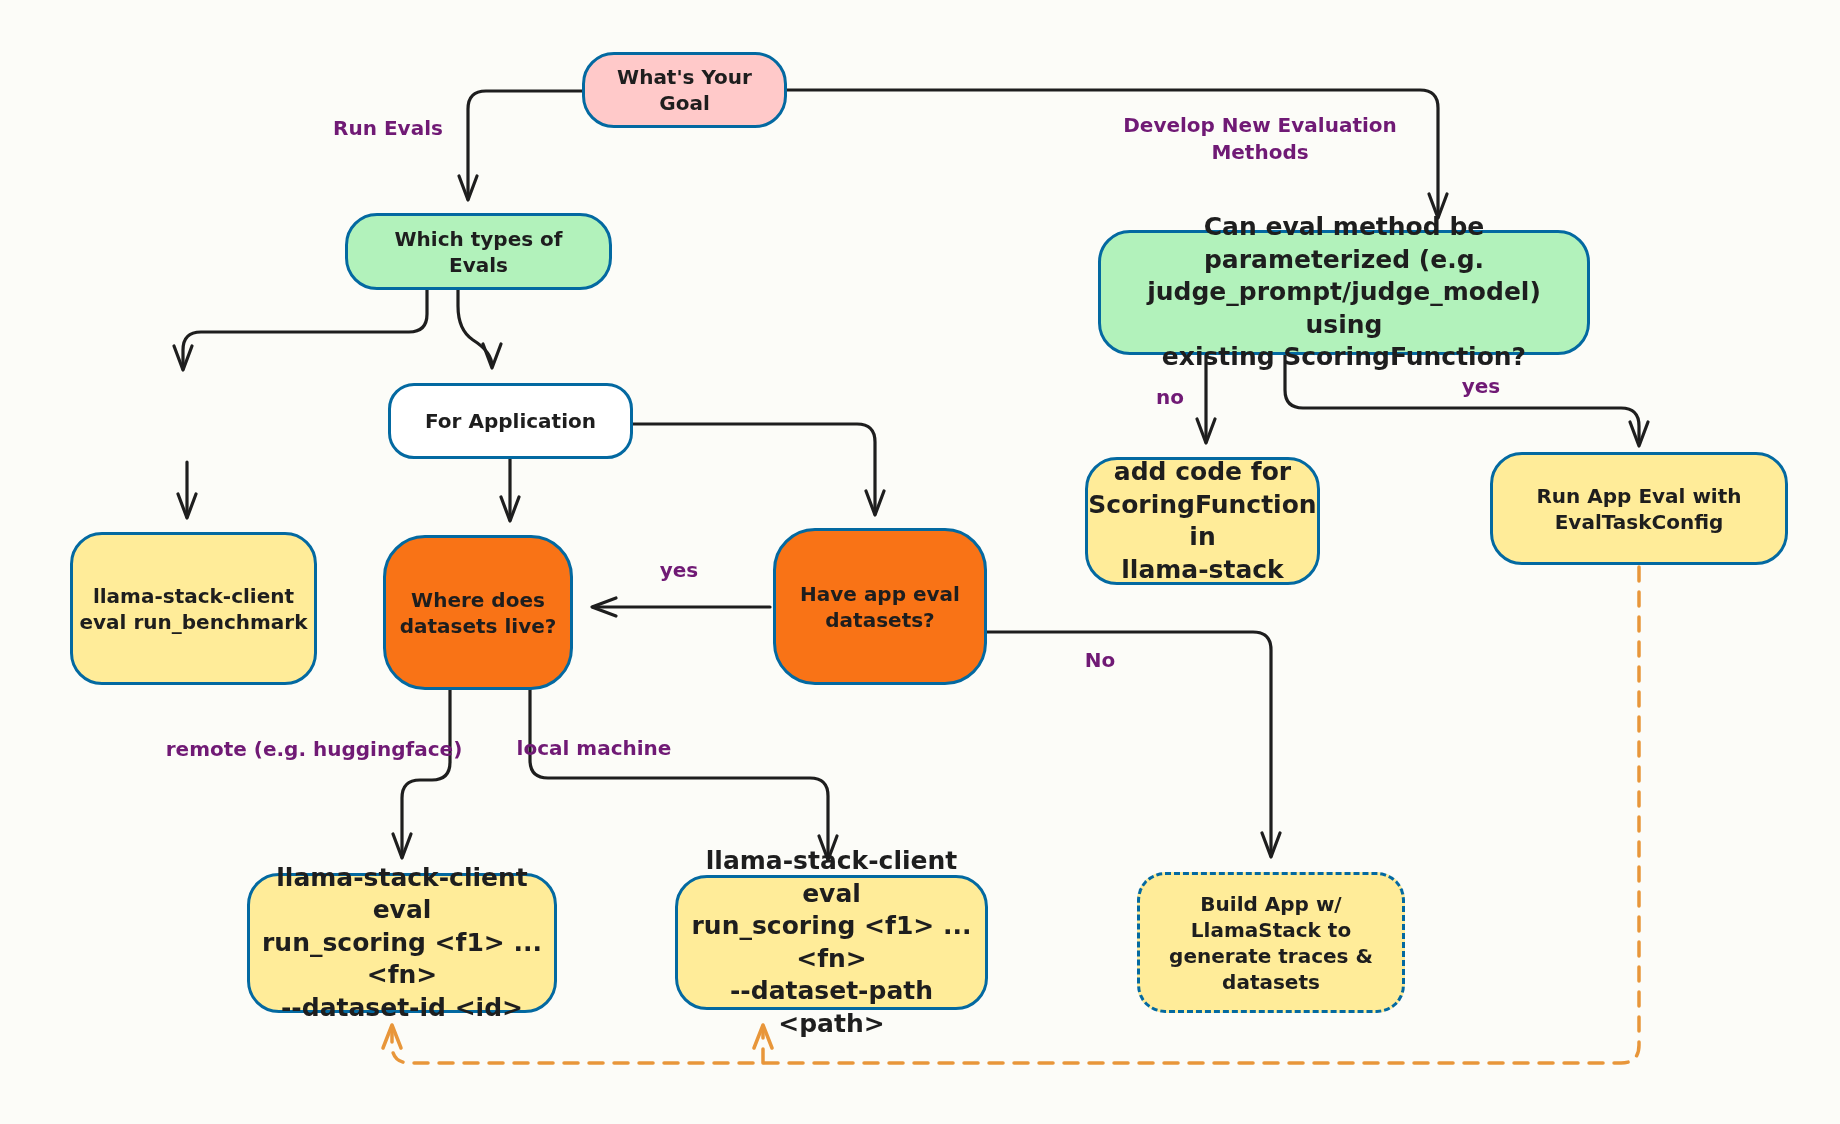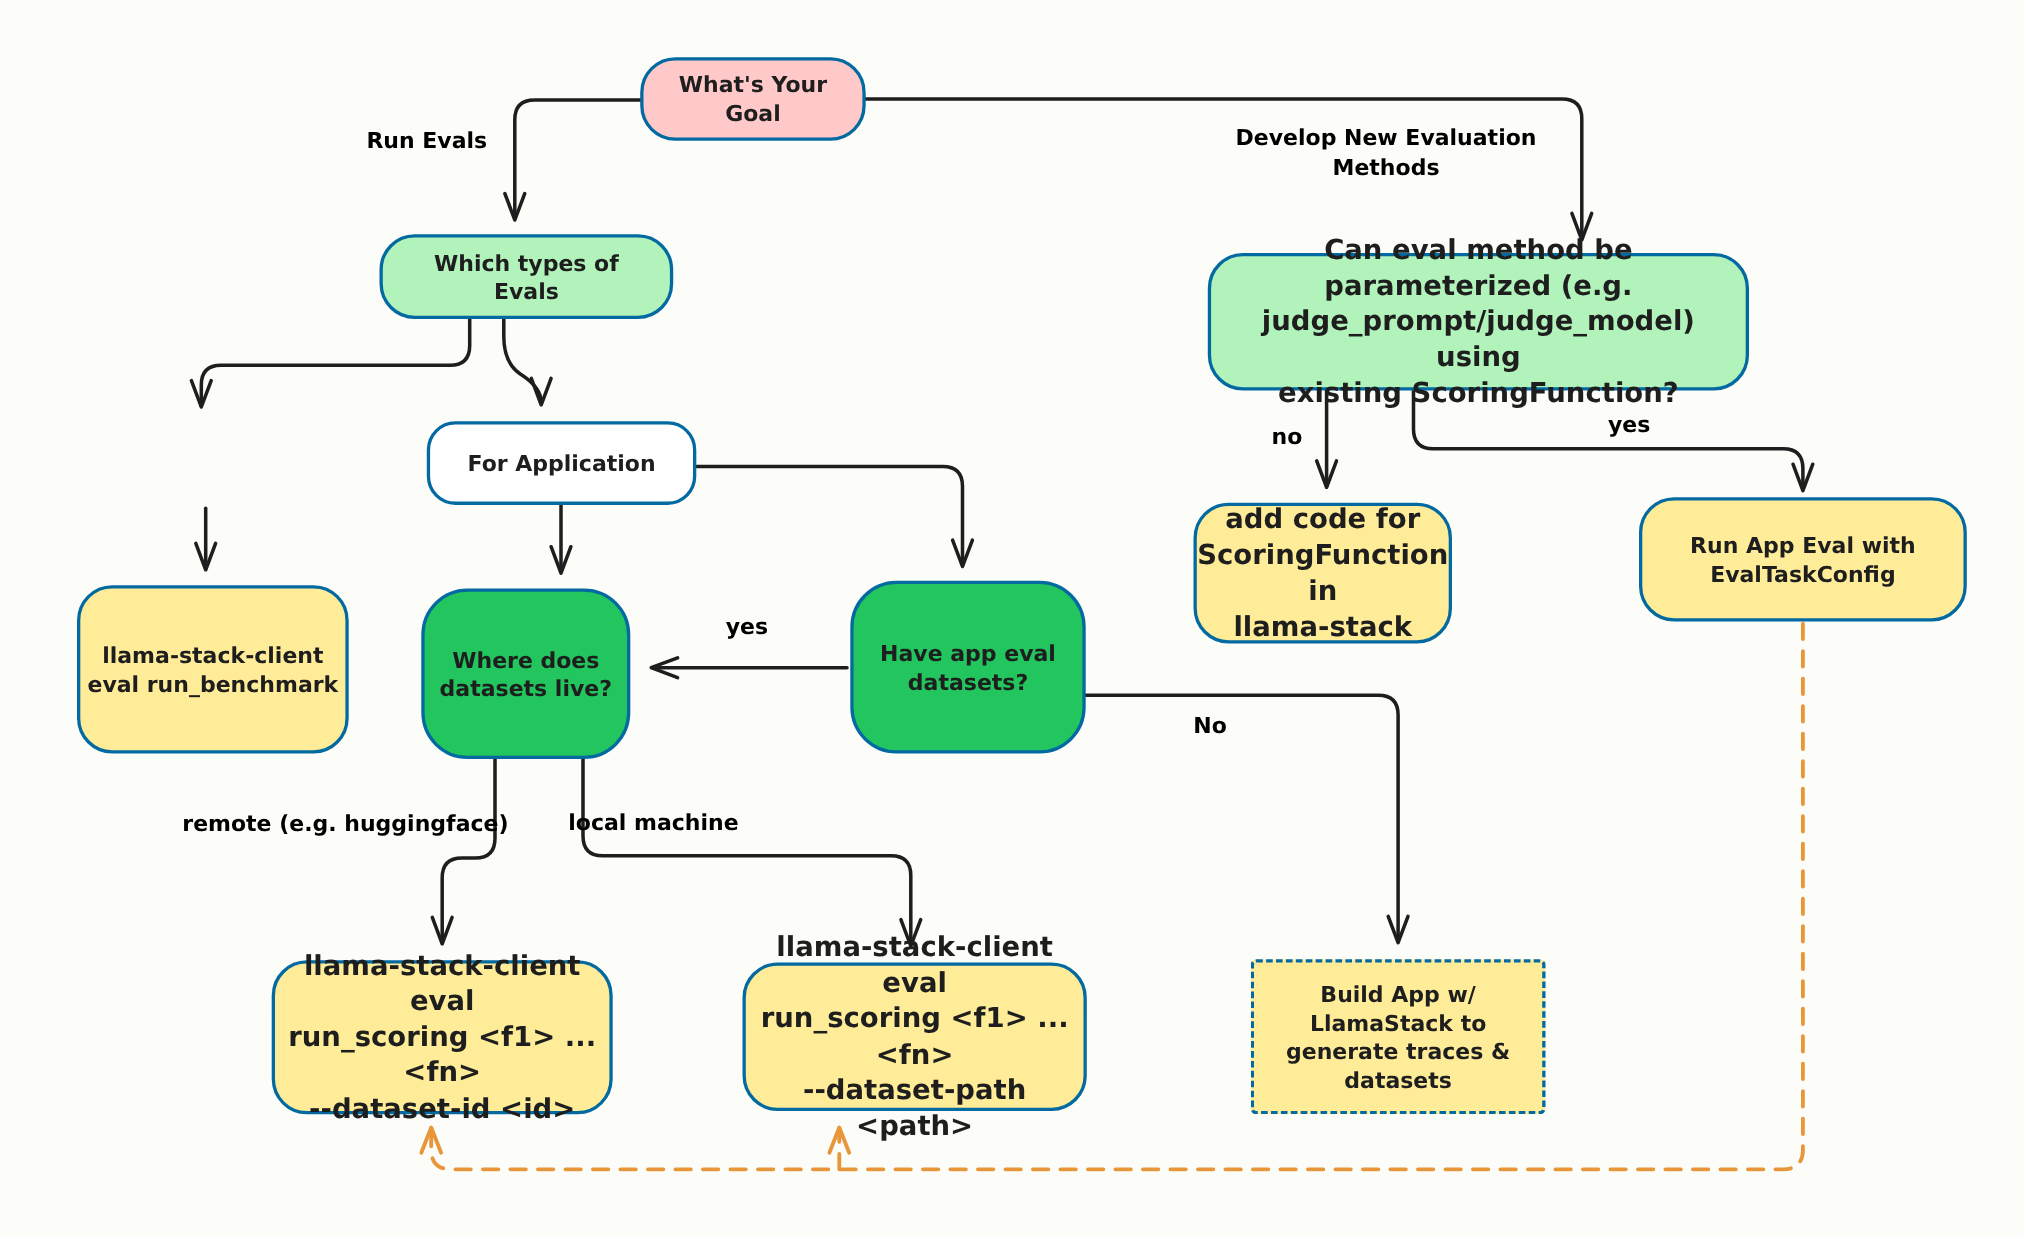--- a/index.html
+++ b/index.html
@@ -4,27 +4,27 @@
 <style>
   html,body{margin:0;padding:0;background:#fcfcf8;}
   .canvas{position:relative;width:1840px;height:1124px;background:#fcfcf8;overflow:hidden;
           font-family:"DejaVu Sans",sans-serif;color:#1e1e1e;}
   svg.wires{position:absolute;left:0;top:0;width:1840px;height:1124px;}
   .node{position:absolute;display:flex;align-items:center;justify-content:center;
         text-align:center;white-space:pre-line;font-weight:bold;font-size:20px;line-height:1.3;
         border:3px solid #0369a1;border-radius:32px;padding:6px;box-sizing:border-box;}
   .pink{background:#ffc9c9;}
   .green{background:#b2f2bb;}
-  .blue{background:#22c55e;border-radius:42px;}
+  .blue{background:#f97316;border-radius:42px;}
   .yellow{background:#ffec99;}
   .white{background:#ffffff;border-radius:26px;}
   .dashed{border-style:dashed;}
   .small{font-size:25px;}
   .elabel{position:absolute;transform:translate(-50%,-50%);white-space:pre-line;
-          text-align:center;font-weight:bold;font-size:20px;line-height:1.35;color:#000000;}
+          text-align:center;font-weight:bold;font-size:20px;line-height:1.35;color:#701a75;}
   .wire{stroke:#1e1e1e;stroke-width:3.2;fill:none;stroke-linecap:round;stroke-linejoin:round;}
   .owire{stroke:#e8963a;stroke-width:3.5;fill:none;stroke-linecap:round;stroke-linejoin:round;
          stroke-dasharray:14 11;}
   .ohead{stroke:#e8963a;stroke-width:3.5;fill:none;stroke-linecap:round;stroke-linejoin:round;}
 </style>
 </head>
 <body>
 
 <div class="canvas">
 
@@ -119,21 +119,21 @@
 EvalTaskConfig</div>
 
   <div class="node yellow small" style="left:247px;top:873px;width:310px;height:140px">llama-stack-client eval
 run_scoring &lt;f1&gt; ... &lt;fn&gt;
 --dataset-id &lt;id&gt;</div>
 
   <div class="node yellow small" style="left:675px;top:875px;width:313px;height:135px">llama-stack-client eval
 run_scoring &lt;f1&gt; ... &lt;fn&gt;
 --dataset-path &lt;path&gt;</div>
 
-  <div class="node yellow dashed" style="left:1137px;top:872px;width:268px;height:141px;border-radius:5px">Build App w/
+  <div class="node yellow dashed" style="left:1137px;top:872px;width:268px;height:141px;border-radius:28px">Build App w/
 LlamaStack to
 generate traces &amp;
 datasets</div>
 
   <div class="elabel" style="left:388px;top:128px">Run Evals</div>
   <div class="elabel" style="left:1260px;top:139px">Develop New Evaluation
 Methods</div>
   <div class="elabel" style="left:1170px;top:397px">no</div>
   <div class="elabel" style="left:1481px;top:386px">yes</div>
   <div class="elabel" style="left:679px;top:570px">yes</div>

